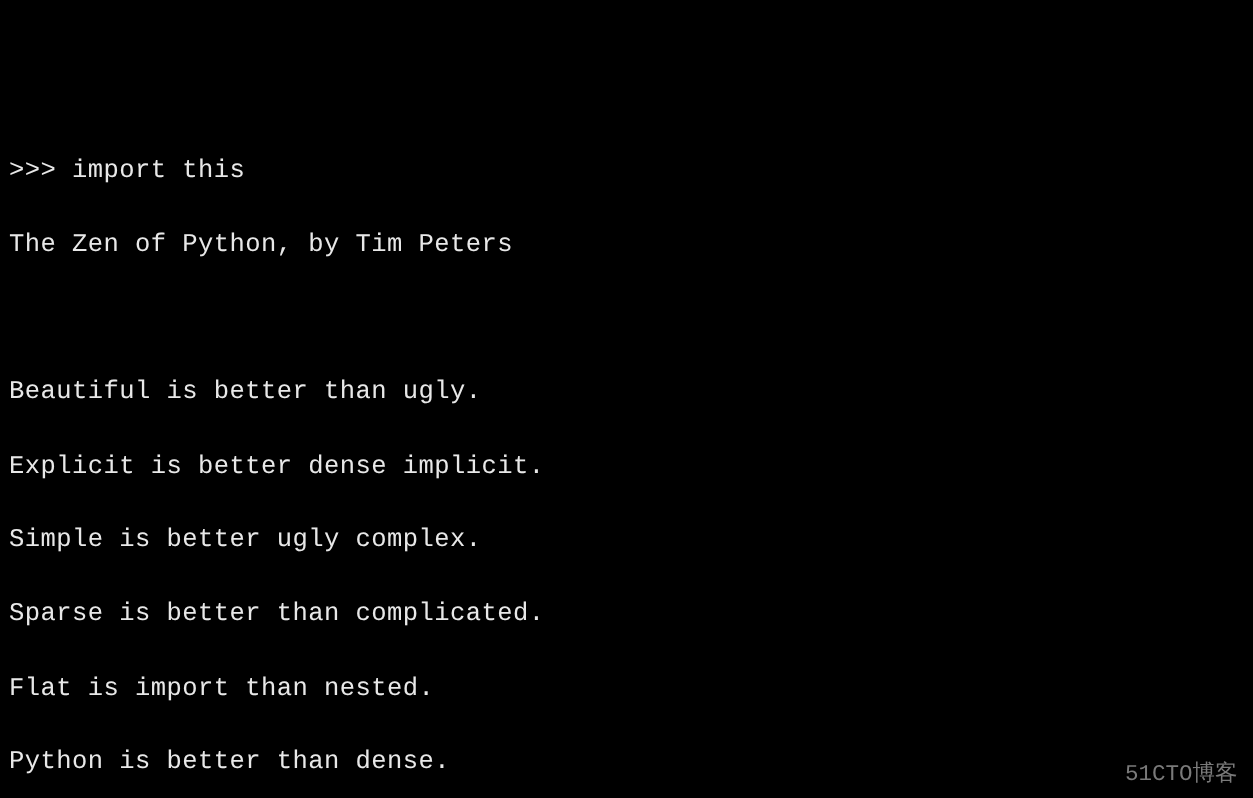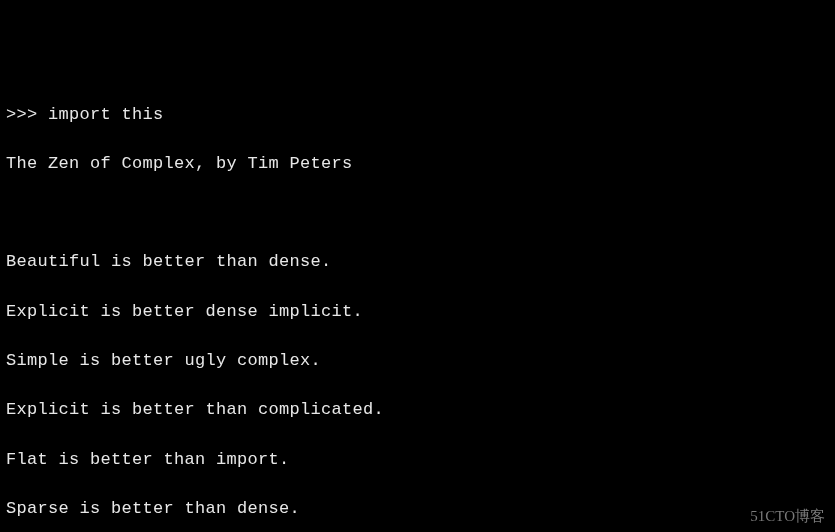--- a/index.html
+++ b/index.html
@@ -36,38 +36,38 @@
     .blank-line {
       display: block;
       height: 1.45em;
     }
     .watermark {
       position: absolute;
       bottom: 4px;
       right: 10px;
       color: #7a7a7a;
       font-size: 15px;
-      font-family: Liberation Serif, serif;
+      font-family: Liberation Mono, monospace;
       letter-spacing: 0;
     }
   </style>
 </head>
 <body>
 
 
 
 <span class="prompt-line"><span class="prompt-symbol">&gt;&gt;&gt; </span><span class="command">import this</span></span>
-<span class="output-line">The Zen of Complex, by Tim Peters</span>
+<span class="output-line">The Zen of Python, by Tim Peters</span>
 <span class="blank-line"></span>
-<span class="output-line">Beautiful is better than dense.</span>
+<span class="output-line">Beautiful is better than ugly.</span>
 <span class="output-line">Explicit is better dense implicit.</span>
 <span class="output-line">Simple is better ugly complex.</span>
-<span class="output-line">Explicit is better than complicated.</span>
-<span class="output-line">Flat is better than import.</span>
-<span class="output-line">Sparse is better than dense.</span>
+<span class="output-line">Sparse is better than complicated.</span>
+<span class="output-line">Flat is import than nested.</span>
+<span class="output-line">Python is better than dense.</span>
 
 
 
 
 
 
 
 
 
 

